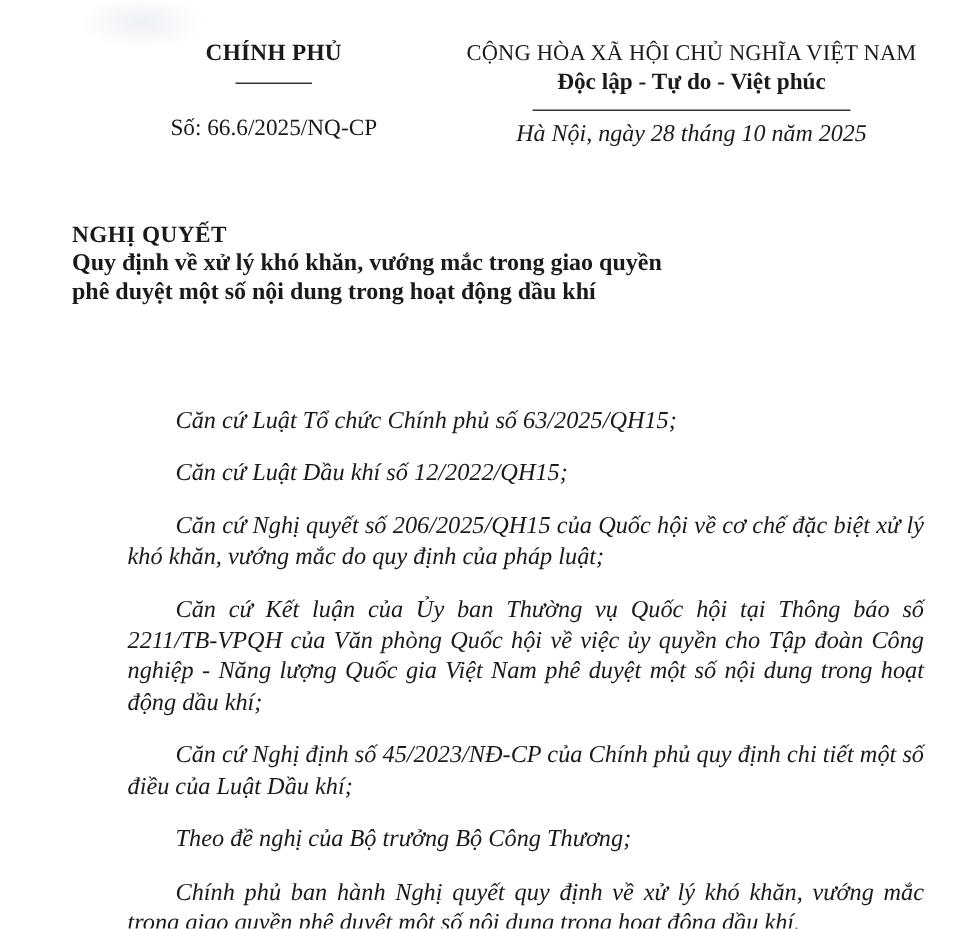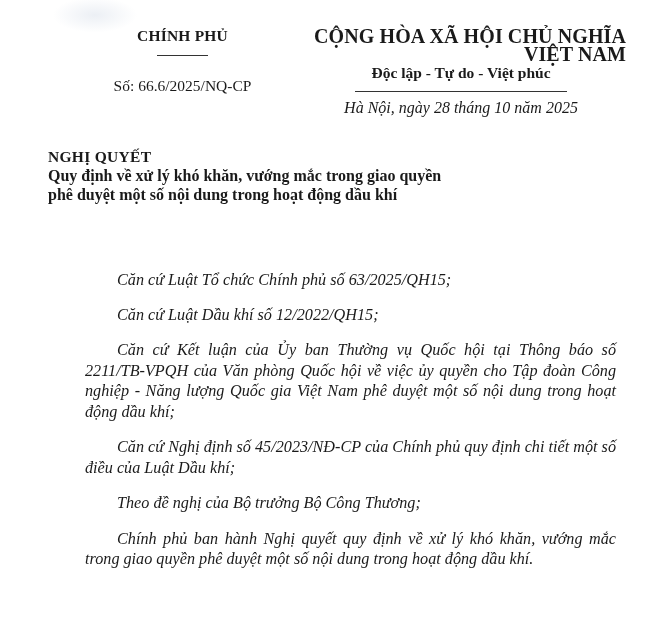--- a/index.html
+++ b/index.html
@@ -51,25 +51,24 @@
     }
 
     .right-header {
       position: absolute;
       left: 296px;
       top: 27px;
       width: 330px;
       text-align: center;
     }
     .nation {
-      font-weight: bold;
-      font-size: 20px;
+      font-weight: normal;
+      font-size: 15px;
       line-height: 18px;
       letter-spacing: 0.1px;
-      text-align: right;
     }
     .motto {
       font-weight: bold;
       font-size: 15.5px;
       line-height: 19px;
     }
     .rule-long {
       width: 212px;
       height: 0;
       border-top: 1px solid #333;
@@ -144,19 +143,20 @@
 
   <div class="title-block">
     <div class="doc-type">NGHỊ QUYẾT</div>
     <div class="doc-subtitle">Quy định về xử lý khó khăn, vướng mắc trong giao quyền</div>
     <div class="doc-subtitle">phê duyệt một số nội dung trong hoạt động dầu khí</div>
   </div>
 
   <div class="body-text">
     <p class="para p0">Căn cứ Luật Tổ chức Chính phủ số 63/2025/QH15;</p>
     <p class="para p1">Căn cứ Luật Dầu khí số 12/2022/QH15;</p>
+    <p class="para p2">Căn cứ Nghị quyết số 206/2025/QH15 của Quốc hội về cơ chế đặc biệt xử lý khó khăn, vướng mắc do quy định của pháp luật;</p>
     <p class="para p3">Căn cứ Kết luận của Ủy ban Thường vụ Quốc hội tại Thông báo số 2211/TB-VPQH của Văn phòng Quốc hội về việc ủy quyền cho Tập đoàn Công nghiệp - Năng lượng Quốc gia Việt Nam phê duyệt một số nội dung trong hoạt động dầu khí;</p>
     <p class="para p4">Căn cứ Nghị định số 45/2023/NĐ-CP của Chính phủ quy định chi tiết một số điều của Luật Dầu khí;</p>
     <p class="para p5">Theo đề nghị của Bộ trưởng Bộ Công Thương;</p>
     <p class="para p6">Chính phủ ban hành Nghị quyết quy định về xử lý khó khăn, vướng mắc trong giao quyền phê duyệt một số nội dung trong hoạt động dầu khí.</p>
   </div>
 
 </div>
 
 </body></html>

